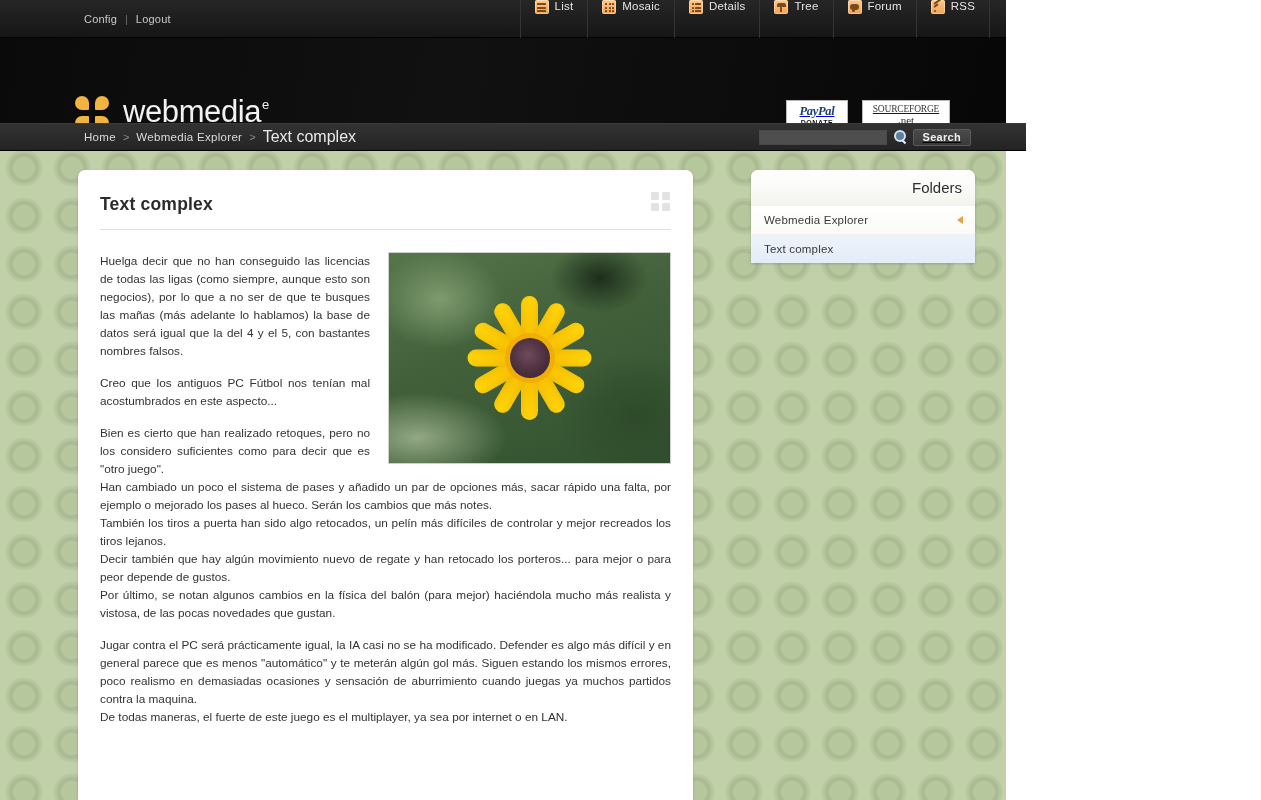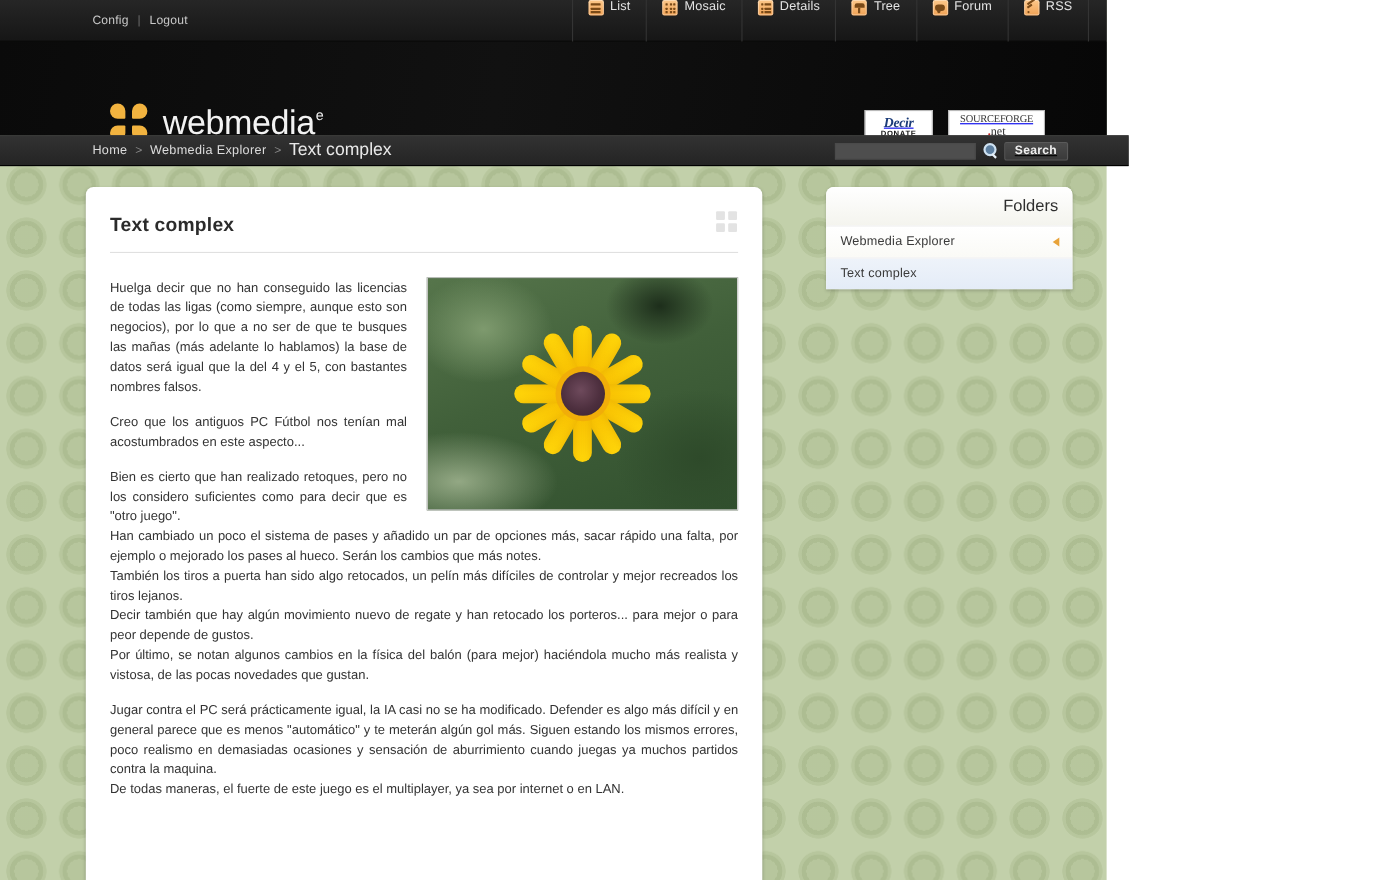--- a/index.html
+++ b/index.html
@@ -79,21 +79,21 @@
   .ic-rss i:nth-child(1){ left:3px; top:9.5px; width:2.5px; height:2.5px; border-radius:50%; }
   .ic-rss i:nth-child(2){ left:3px; top:6px; width:5px; height:2px; transform:rotate(-35deg); transform-origin:left center; }
   .ic-rss i:nth-child(3){ left:3px; top:3px; width:8px; height:2px; transform:rotate(-35deg); transform-origin:left center; }
 
   
   #masthead {
     position:absolute; left:0; top:38px; width:1006px; height:85px;
     background:#080808;
     background-image: linear-gradient(100deg, #0a0a0a 0%, #111 45%, #070707 100%);
   }
-  #logo { position:absolute; left:100px; top:56px; display:flex; align-items:flex-start; gap:14px; }
+  #logo { position:absolute; left:75px; top:56px; display:flex; align-items:flex-end; gap:14px; }
   .logo-mark { width:34px; height:34px; position:relative; }
   .logo-mark span {
     position:absolute; width:14px; height:14px; background:#f2b33f; display:block;
   }
   .logo-mark span:nth-child(1){ left:0;  top:0;  border-radius: 14px 14px 2px 14px; }
   .logo-mark span:nth-child(2){ left:20px;top:0;  border-radius: 14px 14px 14px 2px; }
   .logo-mark span:nth-child(3){ left:0;  top:20px;border-radius: 14px 2px 14px 14px; }
   .logo-mark span:nth-child(4){ left:20px;top:20px;border-radius: 2px 14px 14px 14px; }
   .logo-text { color:#f2f2f2; font-size:31px; font-weight:400; letter-spacing:-0.4px; position:relative; }
   .logo-sup { color:#f2f2f2; font-size:13px; position:relative; top:-13px; left:1px; }
@@ -321,21 +321,21 @@
             <span></span>
             <span></span>
         </span>
         <span class="logo-text">
           <span>webmedia</span><span class="logo-sup">e</span>
         </span>
       </a>
 
       <div id="badges">
         <a class="badge-paypal" href="#">
-          <span class="pp1">Decir</span>
+          <span class="pp1">PayPal</span>
           <span class="pp2">DONATE</span>
         </a>
         <a class="badge-sf" href="#">
           <span class="sf1">SOURCEFORGE</span>
           <span class="sf2"><b>.</b><span>net</span></span>
         </a>
       </div>
     </div>
 
     <div id="crumbbar">

